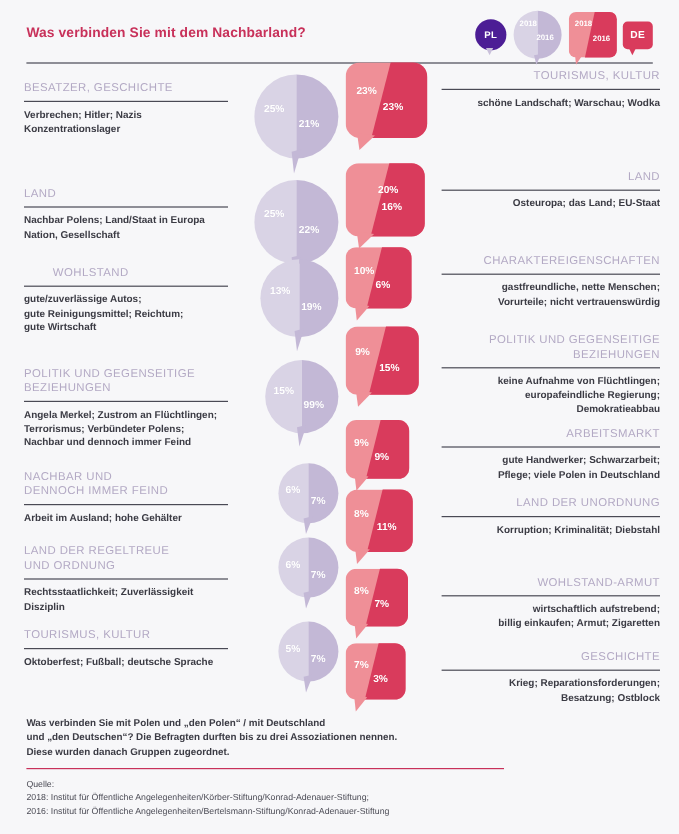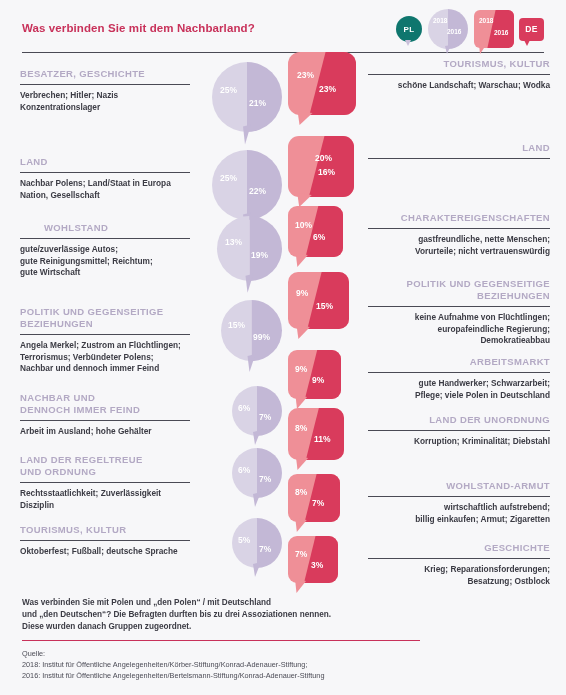--- a/index.html
+++ b/index.html
@@ -50,21 +50,21 @@
     top: 8px;
     height: 42px;
     display: flex;
     align-items: center;
     gap: 5px;
   }
   .legend-pl {
     position: relative;
     width: 26px; height: 26px;
     border-radius: 50%;
-    background: #0f766e;
+    background: #4c1d95;
     display: flex; align-items: center; justify-content: center;
     font-size: 8px; font-weight: bold; color: #ffffff;
     letter-spacing: 0.3px;
   }
   .legend-pl::after {
     content: "";
     position: absolute;
     left: 9px; bottom: -4px;
     width: 0; height: 0;
     border-left: 3px solid transparent;
@@ -137,21 +137,21 @@
   
   .txt {
     position: absolute;
     top: 0;
   }
   .col-left .txt  { left: 0;  width: 170px; text-align: left; }
   .col-right .txt { right: 0; width: 182px; text-align: right; }
 
   .cat {
     font-size: 9.5px;
-    font-weight: bold;
+    font-weight: normal;
     color: #b3a9c4;
     letter-spacing: 0.35px;
     line-height: 12px;
     text-transform: uppercase;
   }
   .cat-rule {
     height: 1px;
     background: #4a4a55;
     margin-top: 4px;
     margin-bottom: 5px;
@@ -406,20 +406,21 @@
             <path d="M9.520000000000001 59 L11.56 73 L24.48 61 Z" fill="#ef8f97"></path>
           </svg>
           <span class="pct" style="left: 9px; top: 18px;">23%</span>
           <span class="pct" style="left: 31px; top: 32px;">23%</span>
         </div>
       </div>
       <div class="row" style="top: 86px;">
         <div class="txt">
           <div class="cat" style="white-space: pre-line;">LAND</div>
           <div class="cat-rule"></div>
+          <div class="assoc">Osteuropa; das Land; EU-Staat</div>
         </div>
         <div class="bub" style="width: 66px; height: 61px; top: -6px;">
           <svg width="66" height="61" viewBox="0 0 66 61">
             <defs>
               <clipPath id="sqc1">
                 <rect x="0" y="0" width="66" height="61" rx="11" ry="11"></rect>
               </clipPath>
             </defs>
             <g clip-path="url(#sqc1)">
               <rect x="0" y="0" width="66" height="61" fill="#ef8f97"></rect>

